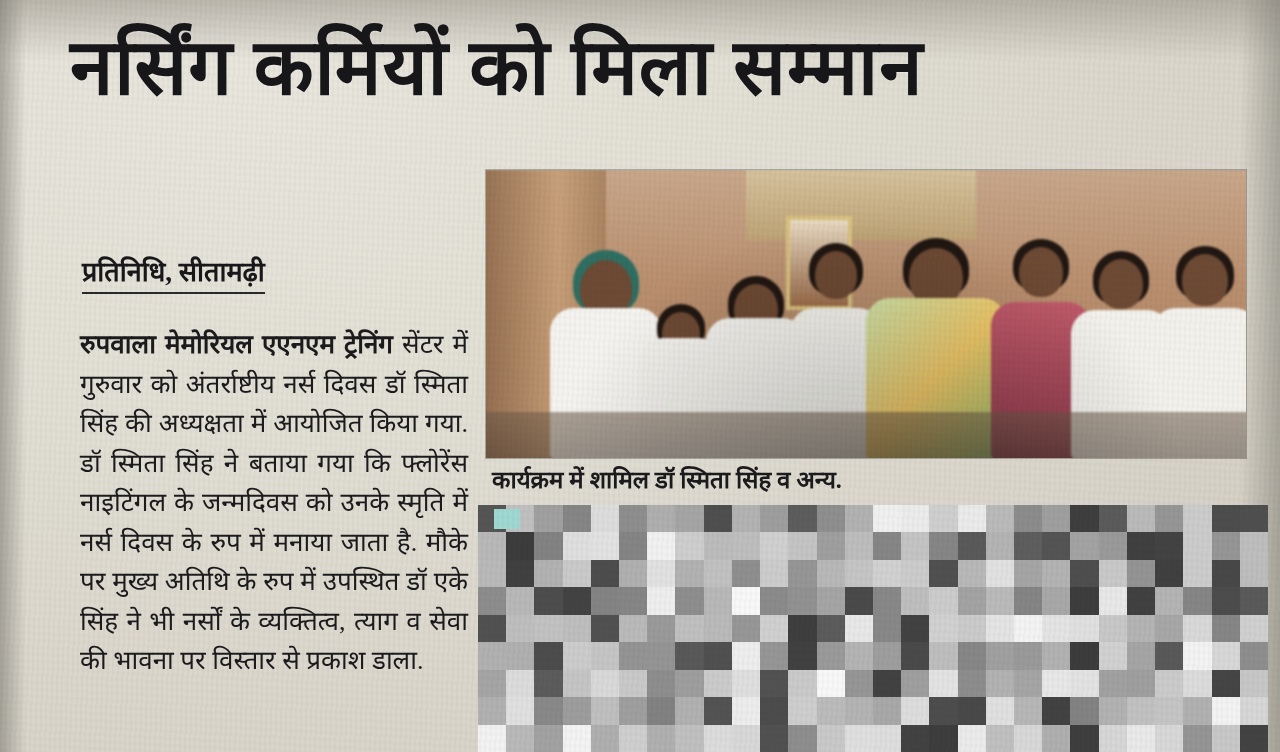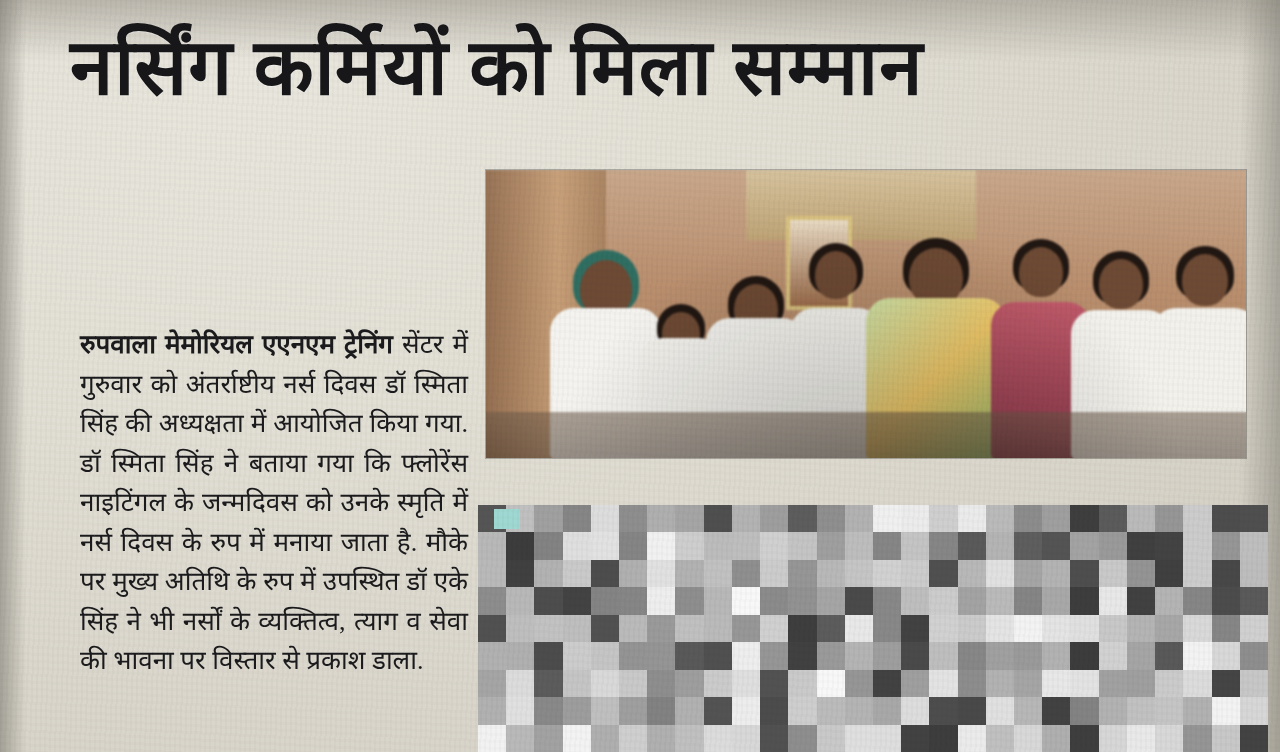--- a/index.html
+++ b/index.html
@@ -259,20 +259,21 @@
 
 <div id="page">
 
   <div id="topshade"></div>
   <div id="leftedge"></div>
   <div id="rightedge"></div>
 
   <div id="headline">नर्सिंग कर्मियों को मिला सम्मान</div>
 
 
+  <div id="byline">प्रतिनिधि, सीतामढ़ी</div>
 
   <div id="bodycol">
     <span class="lead">रुपवाला मेमोरियल एएनएम ट्रेनिंग</span>
     <span>सेंटर में गुरुवार को अंतर्राष्टीय नर्स दिवस डॉ स्मिता सिंह की अध्यक्षता में आयोजित किया गया. डॉ स्मिता सिंह ने बताया गया कि फ्लोरेंस नाइटिंगल के जन्मदिवस को उनके स्मृति में नर्स दिवस के रुप में मनाया जाता है. मौके पर मुख्य अतिथि के रुप में उपस्थित डॉ एके सिंह ने भी नर्सों के व्यक्तित्व, त्याग व सेवा की भावना पर विस्तार से प्रकाश डाला.</span>
   </div>
 
   <div id="photo">
     <div class="wall"></div>
     <div class="banner"></div>
     <div class="curtain-l"></div>
@@ -317,20 +318,21 @@
     </div>
     <div class="person" style="left:660px;width:118px;height:218px;">
       <div class="hair" style="top:6px;width:58px;height:54px;"></div>
       <div class="head" style="top:14px;width:46px;height:52px;"></div>
       <div class="body" style="width:106px;height:150px;"></div>
     </div>
     <div class="floor"></div>
     <div class="blur"></div>
   </div>
 
+  <div id="caption">कार्यक्रम में शामिल डॉ स्मिता सिंह व अन्य.</div>
 
   <div id="redacted">
     <div class="mosaic" id="mosaic">
         <span style="background: rgb(85, 85, 85);"></span>
         <span style="background: rgb(192, 192, 192);"></span>
         <span style="background: rgb(160, 160, 160);"></span>
         <span style="background: rgb(134, 134, 134);"></span>
         <span style="background: rgb(221, 221, 221);"></span>
         <span style="background: rgb(142, 142, 142);"></span>
         <span style="background: rgb(175, 175, 175);"></span>

